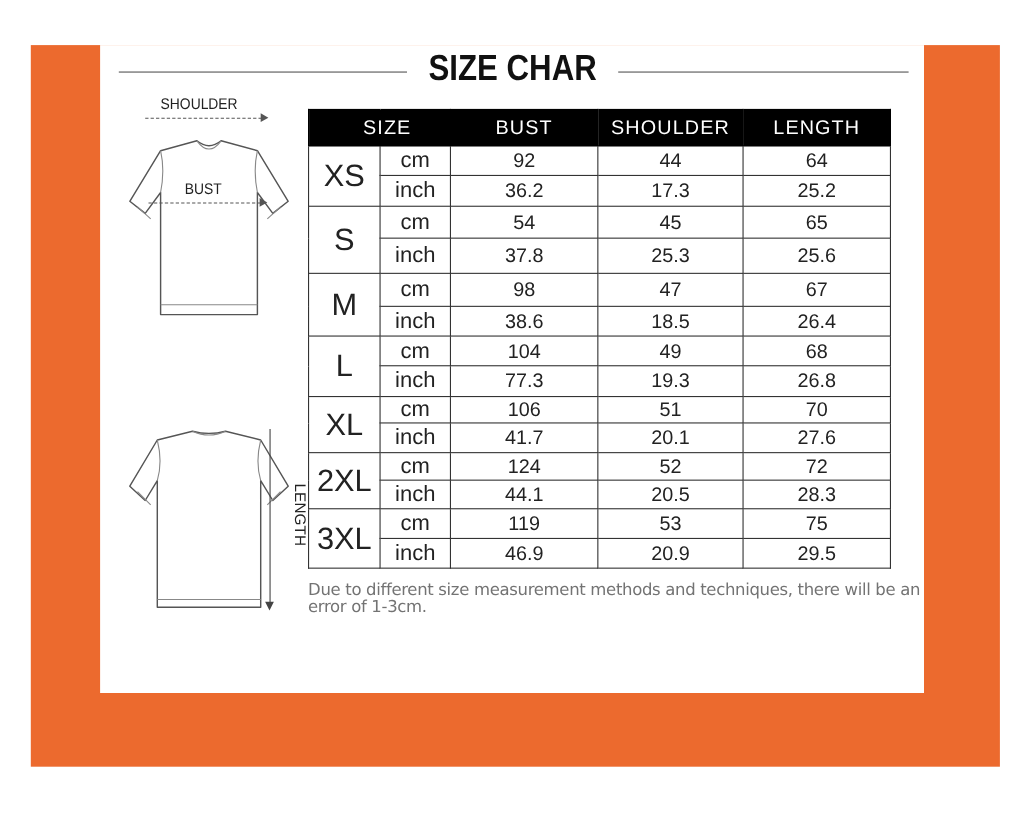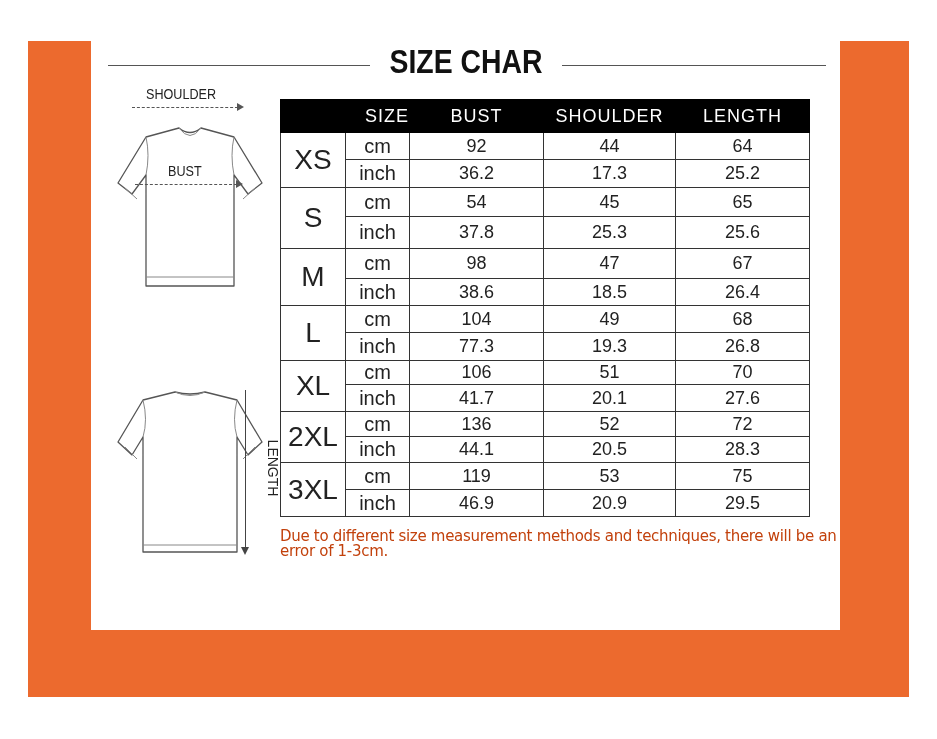--- a/index.html
+++ b/index.html
@@ -59,31 +59,31 @@
   table.size-table {
     position: absolute; left: 280px; top: 99px; width: 529px;
     border-collapse: collapse; table-layout: fixed;
   }
   table.size-table th {
     background: #000; color: #fff; font-weight: normal;
     font-family: "Liberation Sans", sans-serif; font-size: 18px;
     letter-spacing: 1px; height: 32px; padding: 0; text-align: center;
     border: 1.5px solid #000;
   }
-  table.size-table th.size-head { text-align: right; padding-left: 14px; }
+  table.size-table th.size-head { text-align: center; padding-left: 14px; }
   table.size-table td {
     border: 1.5px solid #333; padding: 0; text-align: center;
     font-family: "Liberation Sans", sans-serif; color: #222;
   }
   td.size-cell { font-size: 28px; color: #111; }
   td.unit-cell { font-size: 20px; color: #222; }
   td.val-cell { font-size: 18px; color: #333; }
   .note {
     position: absolute; left: 280px; top: 529px; width: 560px;
-    font-family: "DejaVu Sans", sans-serif; font-size: 15px; line-height: 15px; color: #c2410c;
+    font-family: "DejaVu Sans", sans-serif; font-size: 15px; line-height: 15px; color: #737373;
     letter-spacing: -0.3px;
   }
 </style>
 </head>
 <body>
 
 <div class="frame"></div>
 <div class="panel"></div>
 
 <div class="title-rule" style="left:108px; width:262px;"></div>
@@ -209,21 +209,21 @@
     <tr style="height:27px">
       <td class="unit-cell">inch</td>
       <td class="val-cell">41.7</td>
       <td class="val-cell">20.1</td>
       <td class="val-cell">27.6</td>
     </tr>
 
     <tr style="height:25px">
       <td class="size-cell" rowspan="2">2XL</td>
       <td class="unit-cell">cm</td>
-      <td class="val-cell">136</td>
+      <td class="val-cell">124</td>
       <td class="val-cell">52</td>
       <td class="val-cell">72</td>
     </tr>
     <tr style="height:26px">
       <td class="unit-cell">inch</td>
       <td class="val-cell">44.1</td>
       <td class="val-cell">20.5</td>
       <td class="val-cell">28.3</td>
     </tr>
 

